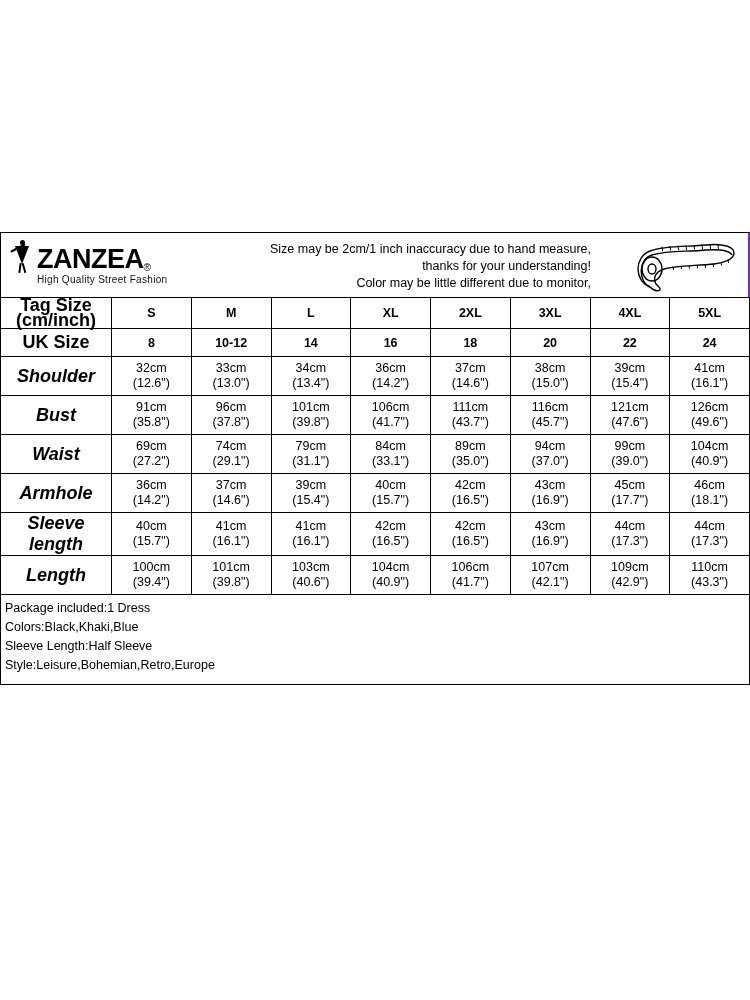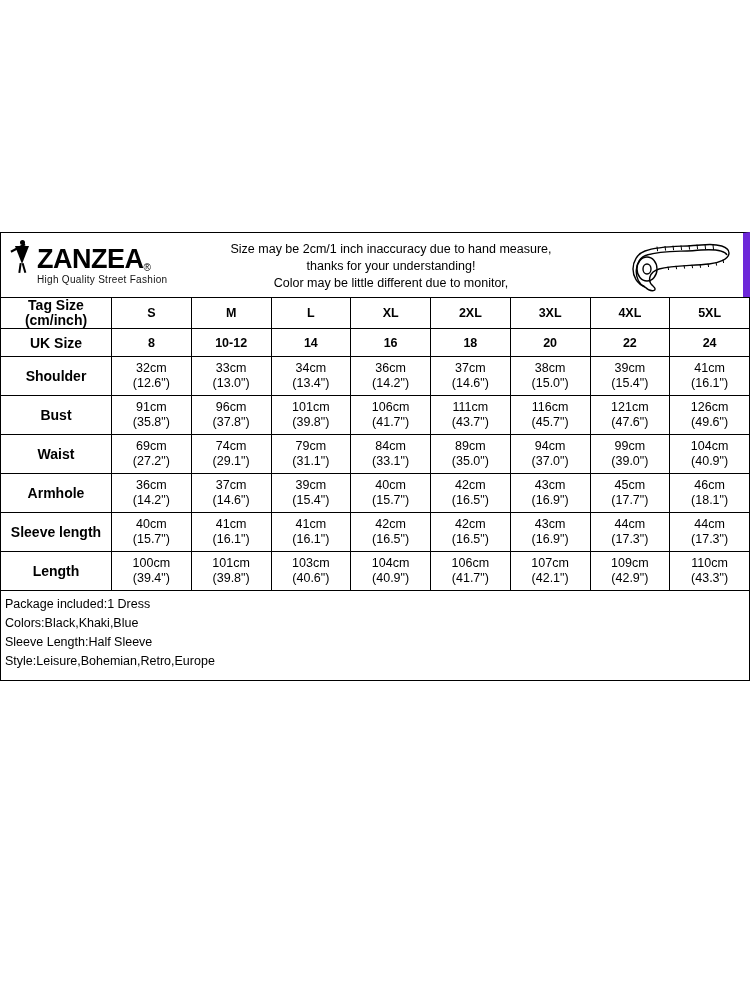--- a/index.html
+++ b/index.html
@@ -20,21 +20,21 @@
     left: 0;
     top: 232px;
     width: 750px;
   }
   
   .header {
     position: relative;
     height: 65px;
     border-top: 1px solid #000;
     border-left: 1px solid #000;
-    border-right: 7px solid #6d28d9;
+    border-right: 2px solid #6d28d9;
     box-sizing: border-box;
     background: #fff;
   }
   .logo-block {
     position: absolute;
     left: 8px;
     top: 6px;
     width: 180px;
     height: 56px;
   }
@@ -111,21 +111,21 @@
     letter-spacing: 0.3px;
     margin-top: 1px;
     margin-left: 28px;
     color: #111;
   }
   .header-notes {
     position: absolute;
     left: 190px;
     top: 8px;
     width: 400px;
-    text-align: center;
+    text-align: right;
     font-size: 12.5px;
     line-height: 17px;
   }
   .tape {
     position: absolute;
     right: 10px;
     top: 4px;
     width: 110px;
     height: 58px;
   }
@@ -138,34 +138,35 @@
   table.size-table td {
     border: 1px solid #000;
     text-align: center;
     font-size: 12.5px;
     padding: 0;
     height: 27px;
     background: #fff;
   }
   table.size-table td.label {
     font-weight: bold;
-    font-size: 14px;
+    font-size: 18px;
     width: 110px;
     margin-top: 27px;
   }
   table.size-table tr.plain td {
     font-weight: bold;
     height: 27px;
   }
   table.size-table tr.dual td {
     height: 38px;
     font-weight: normal;
   }
   table.size-table tr.dual td.label {
     font-weight: bold;
+    font-style: italic;
   }
   .cm {
     display: block;
     line-height: 15px;
   }
   .inch {
     display: block;
     line-height: 15px;
   }
   

